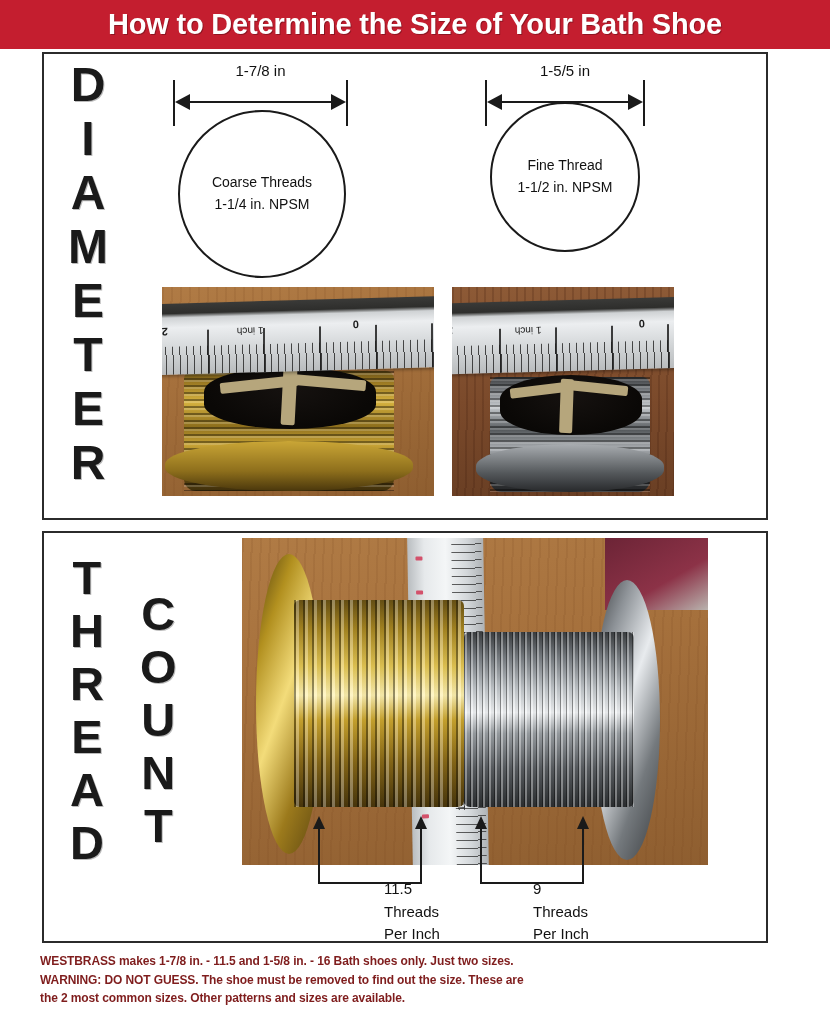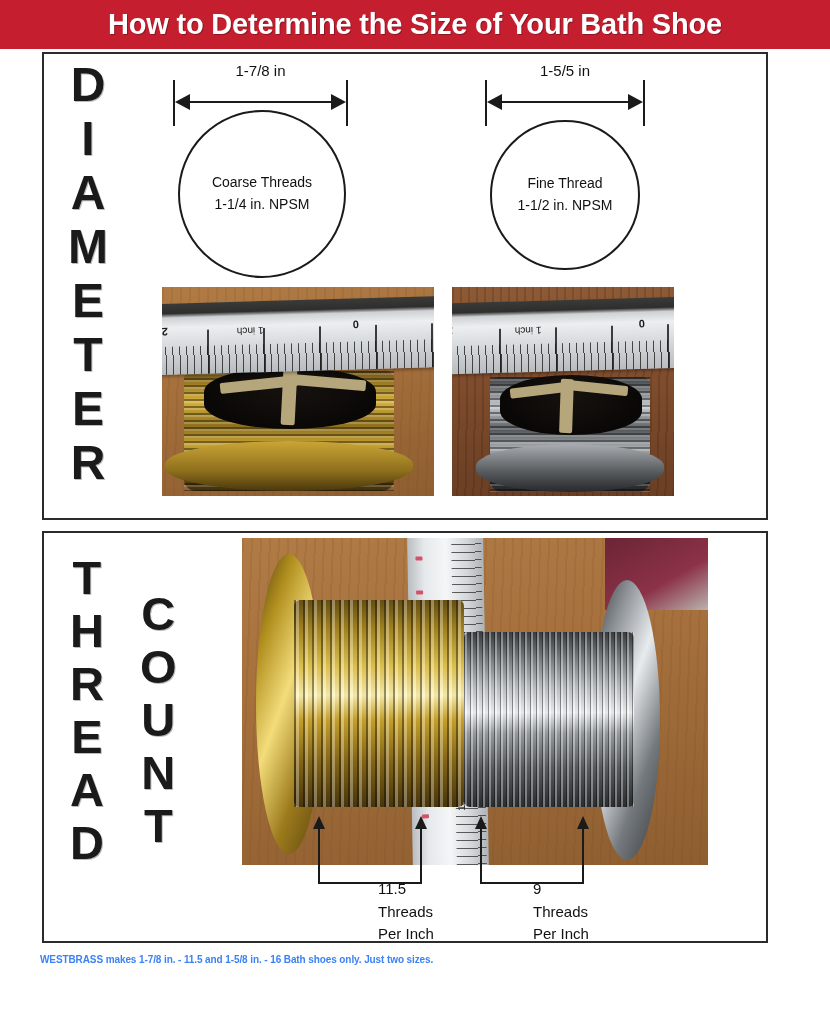--- a/index.html
+++ b/index.html
@@ -94,21 +94,21 @@
   .thread-circle {
     position: absolute;
     border: 2px solid #1a1a1a;
     border-radius: 50%;
     display: flex; flex-direction: column;
     align-items: center; justify-content: center;
     background: #ffffff;
   }
   .thread-circle .cline { font-size: 14px; color: #111; line-height: 1.55; }
   #circle-coarse { left: 178px; top: 110px; width: 168px; height: 168px; }
-  #circle-fine   { left: 490px; top: 120px; width: 150px; height: 150px; }
+  #circle-fine   { left: 490px; top: 102px; width: 150px; height: 150px; }
 
   
   .photo { position: absolute; overflow: hidden; }
 
   #photo-coarse { left: 162px; top: 287px; width: 272px; height: 209px; }
   #photo-fine   { left: 452px; top: 287px; width: 222px; height: 209px; }
   #photo-threads{ left: 242px; top: 538px; width: 466px; height: 327px; }
 
   .wood {
     position: absolute; inset: 0;
@@ -276,21 +276,21 @@
     font-size: 15px; color: #111; line-height: 1.5;
     text-align: left; white-space: nowrap;
   }
 
   #callout-coarse { left: 318px; top: 850px; width: 120px; }
   #callout-fine   { left: 480px; top: 850px; width: 120px; }
 
   
   #footer {
     position: absolute; left: 40px; top: 952px; width: 756px;
-    font-size: 10px; font-weight: bold; color: #3b82f6;
+    font-size: 12px; font-weight: bold; color: #7f1d1d;
     line-height: 1.55; letter-spacing: -0.1px;
   }
 </style>
 </head>
 <body>
 
 <div class="banner">
   <div class="banner-title">How to Determine the Size of Your Bath Shoe</div>
 </div>
 
@@ -419,21 +419,21 @@
     <div class="threads-v fine"></div>
   </div>
 </div>
 
 <div class="callout" id="callout-coarse">
   <div class="bracket" style="left:0; width:104px;"></div>
   <div class="stem" style="left:0; top:-22px; height:24px;"></div>
   <div class="stem" style="left:102px; top:-22px; height:24px;"></div>
   <div class="uparrow" style="left:-5px; top:-34px;"></div>
   <div class="uparrow" style="left:97px; top:-34px;"></div>
-  <div class="ctext" style="left:60px; top:28px;">
+  <div class="ctext" style="left:66px; top:28px;">
     <div>11.5</div>
     <div>Threads</div>
     <div>Per Inch</div>
   </div>
 </div>
 
 <div class="callout" id="callout-fine">
   <div class="bracket" style="left:0; width:104px;"></div>
   <div class="stem" style="left:0; top:-22px; height:24px;"></div>
   <div class="stem" style="left:102px; top:-22px; height:24px;"></div>
@@ -441,13 +441,15 @@
   <div class="uparrow" style="left:97px; top:-34px;"></div>
   <div class="ctext" style="left:53px; top:28px;">
     <div>9</div>
     <div>Threads</div>
     <div>Per Inch</div>
   </div>
 </div>
 
 <div id="footer">
   <div>WESTBRASS makes 1-7/8 in. - 11.5 and 1-5/8 in. - 16 Bath shoes only. Just two sizes.</div>
+  <div>WARNING: DO NOT GUESS. The shoe must be removed to find out the size. These are</div>
+  <div>the 2 most common sizes. Other patterns and sizes are available.</div>
 </div>
 
 </body></html>

